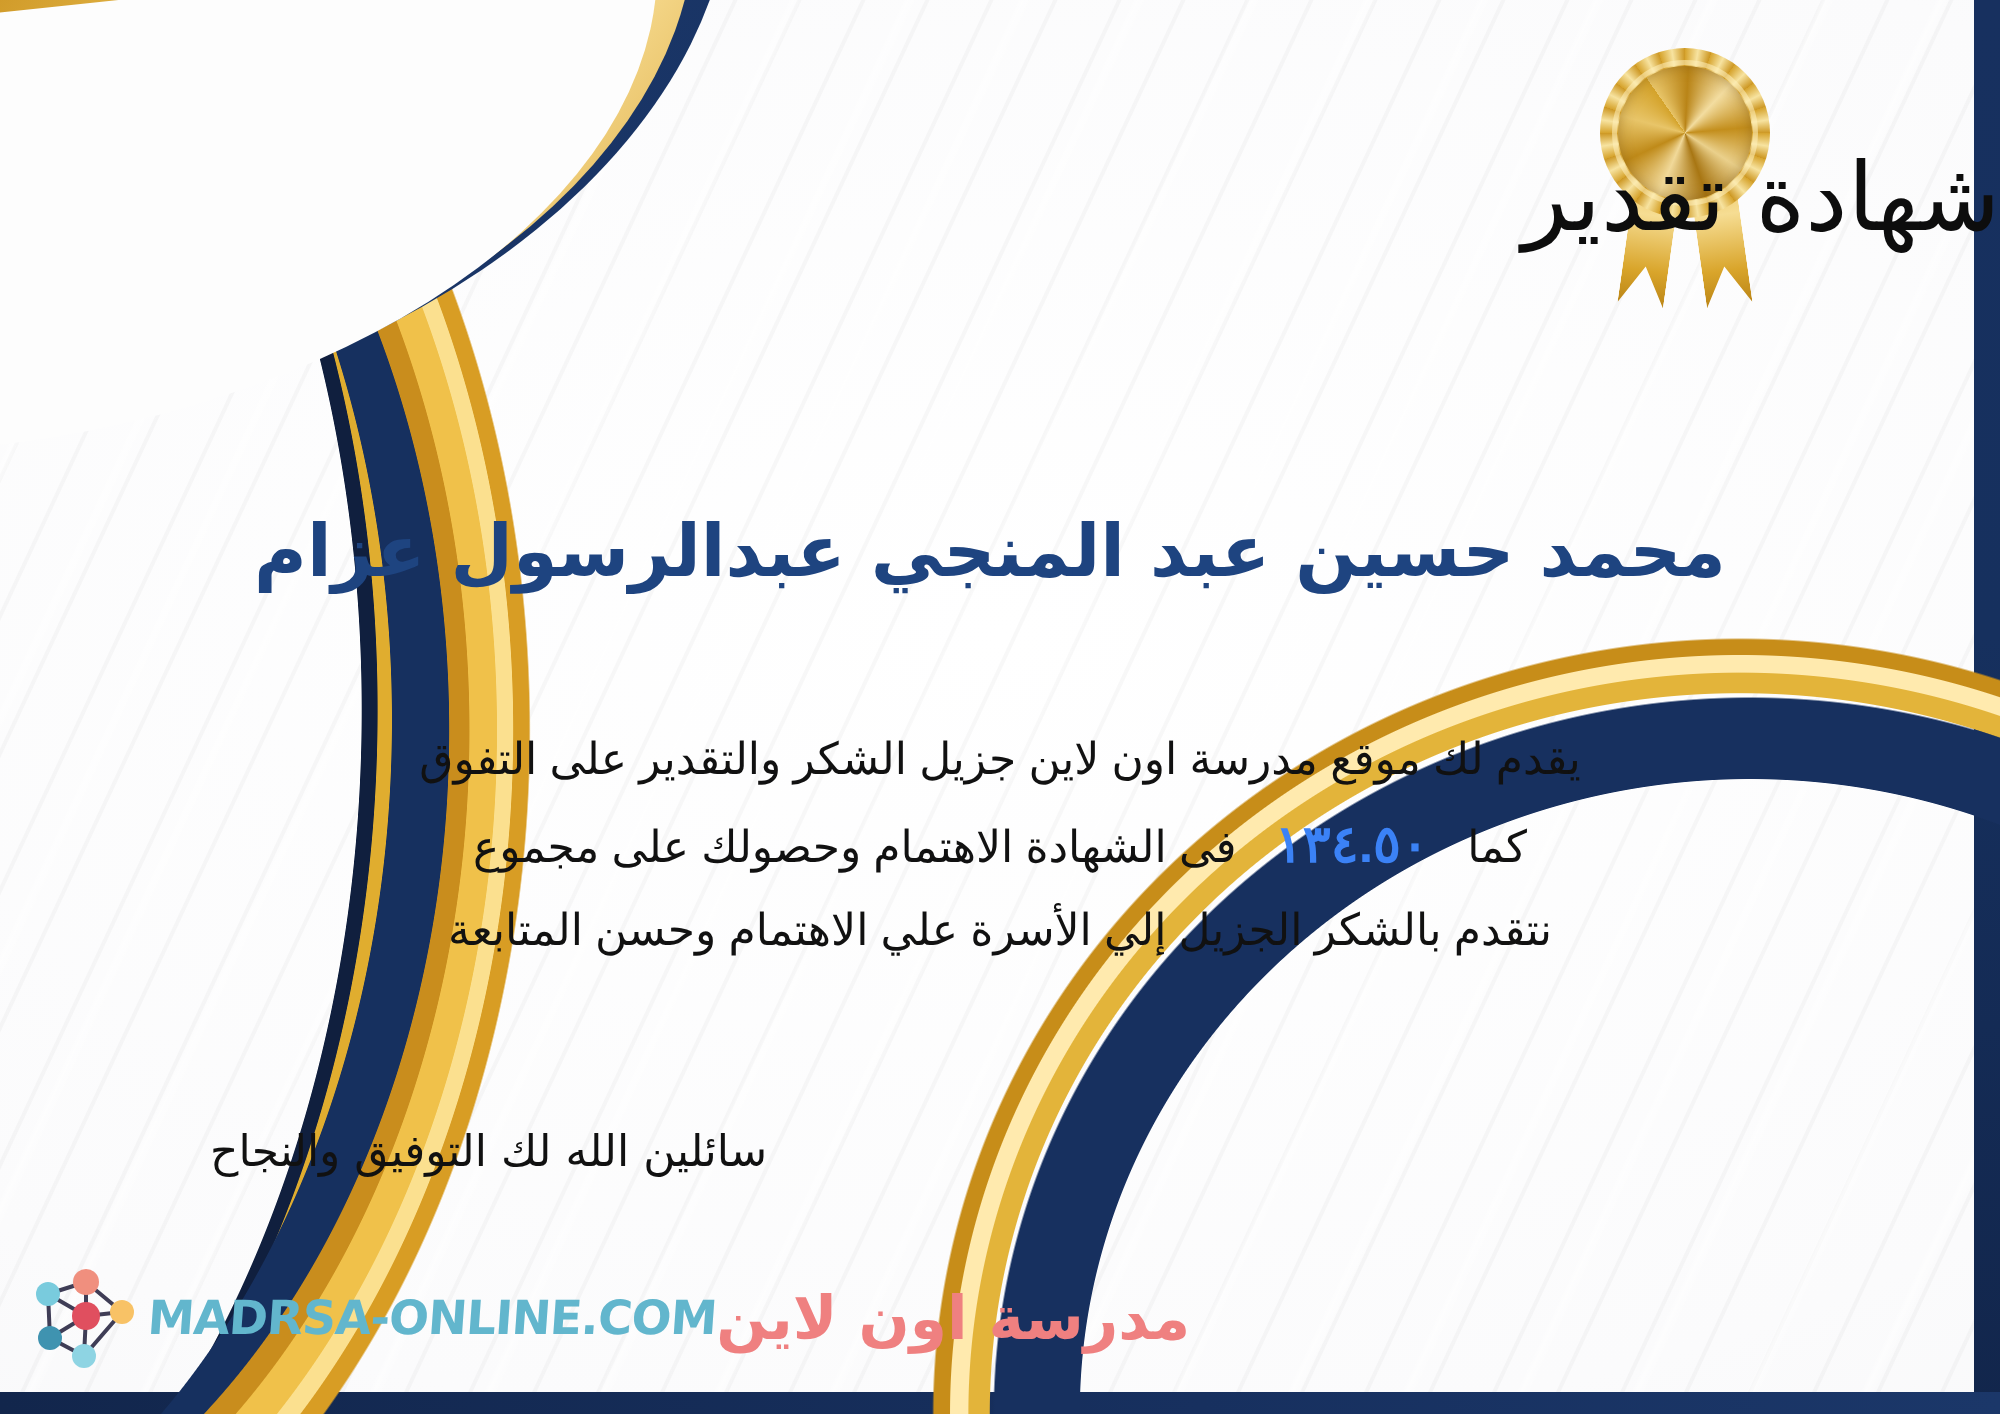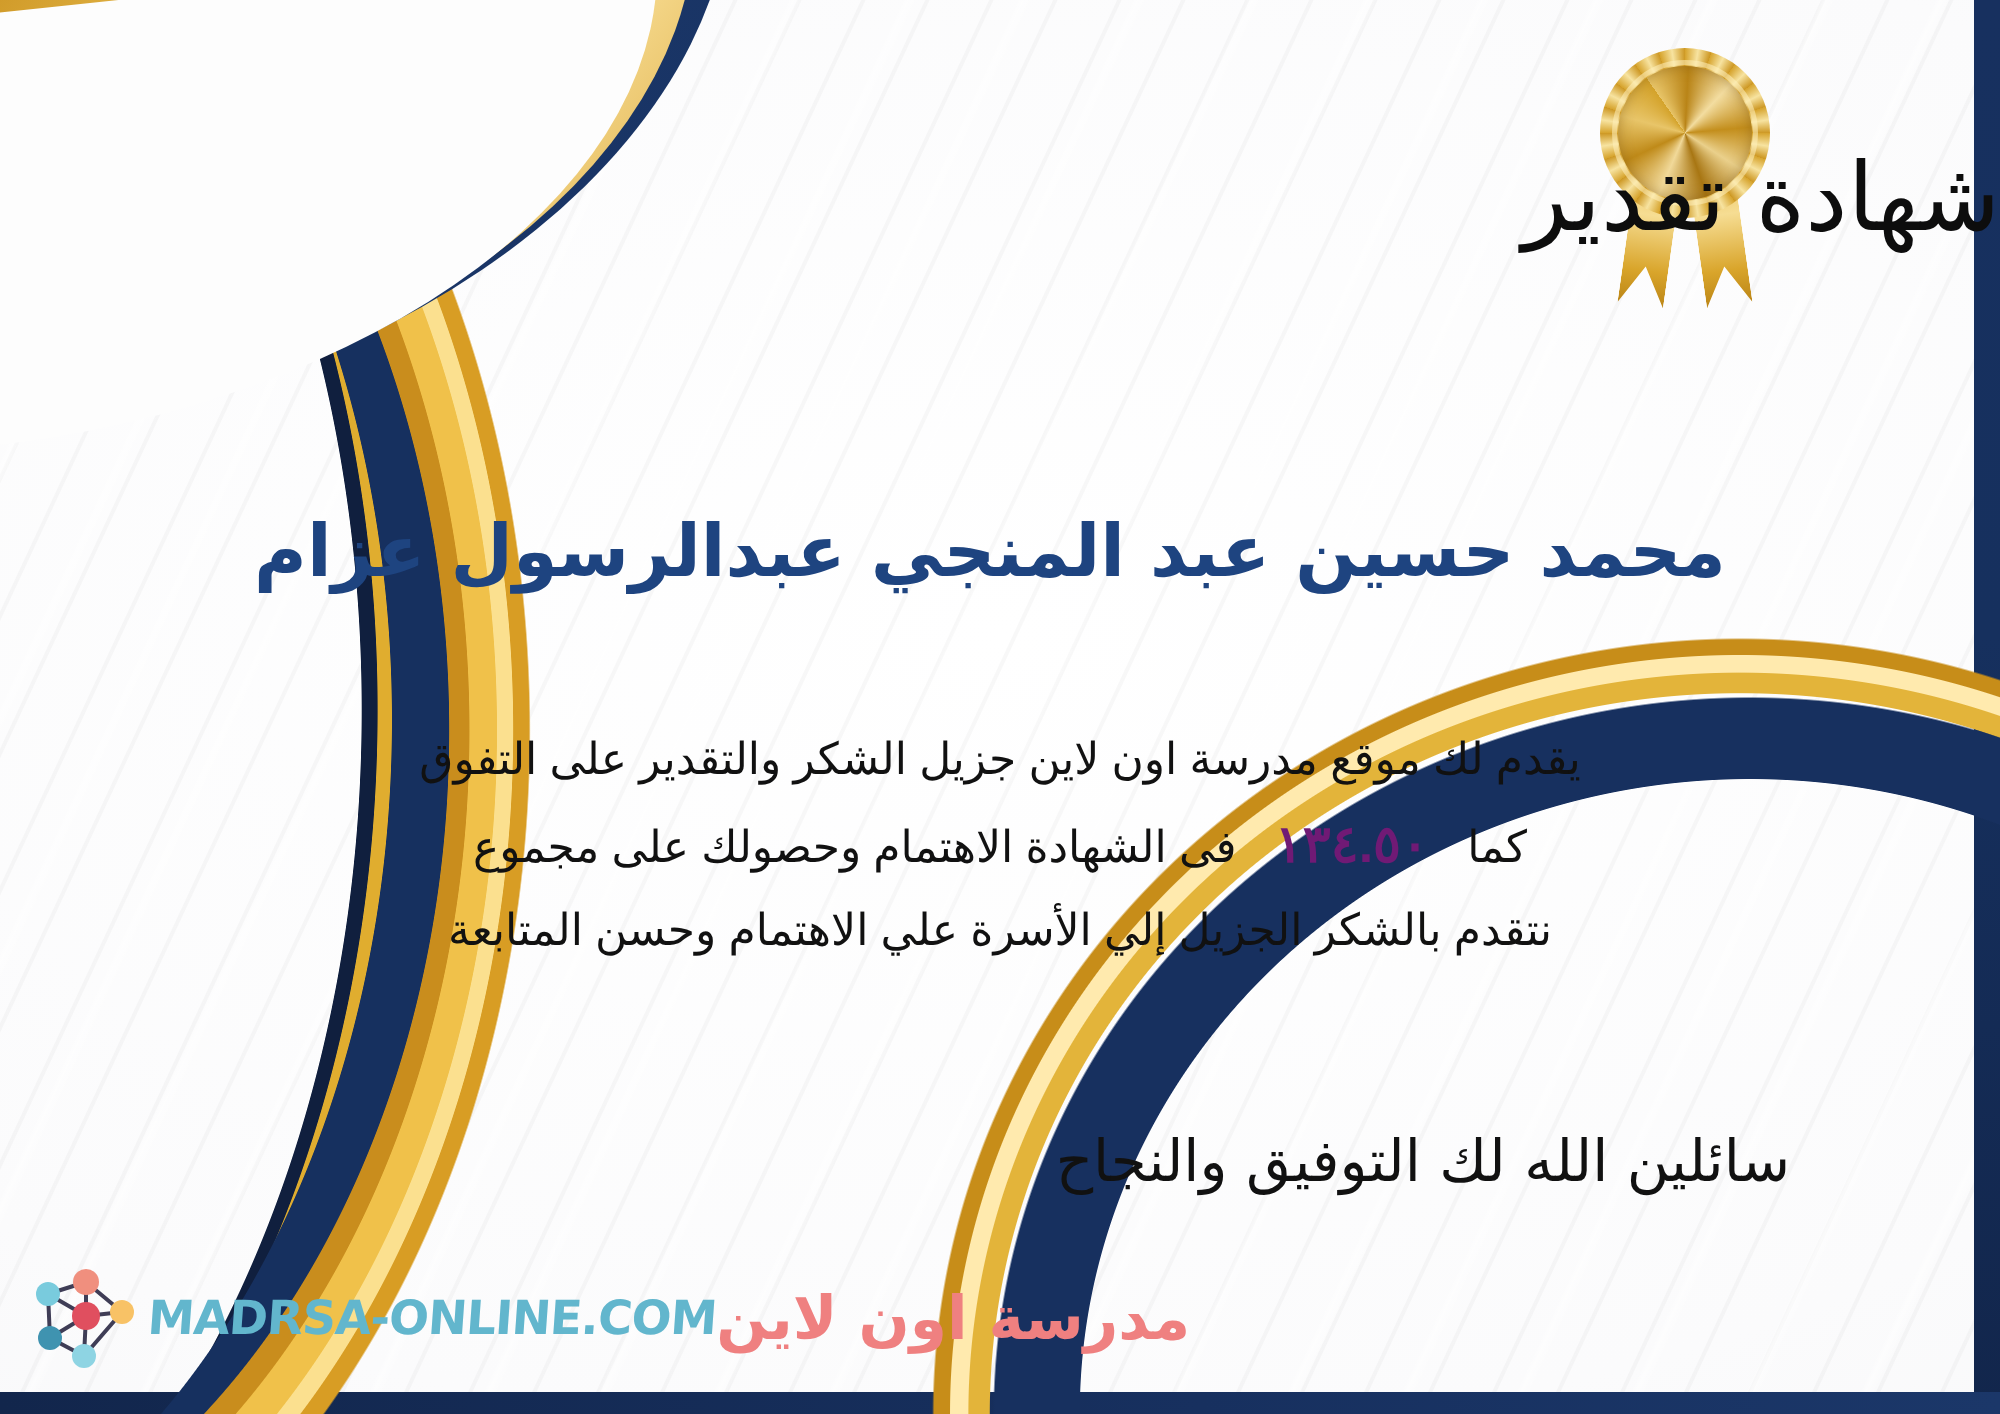--- a/index.html
+++ b/index.html
@@ -264,33 +264,33 @@
     position:absolute;
     top:720px; left:210px; right:210px;
     text-align:center;
     color:#111111;
     font-size:44px;
     line-height:1.78;
     font-family:Liberation Sans, sans-serif;
   }
   .body-line{ display:block; white-space:nowrap; }
   .grade{
-    color:#701a75;
+    color:#3b82f6;
     font-weight:bold;
     font-size:52px;
     padding:0 26px;
     letter-spacing:1px;
   }
 
   .closing{
     position:absolute;
     top:1118px; left:210px; right:210px;
-    text-align:right;
+    text-align:left;
     color:#111111;
-    font-size:58px;
+    font-size:44px;
     line-height:1.5;
     font-family:"DejaVu Sans", sans-serif;
   }
 
   
   .brand{
     position:absolute;
     left:26px; bottom:38px;
     display:flex;
     flex-direction:row-reverse;

